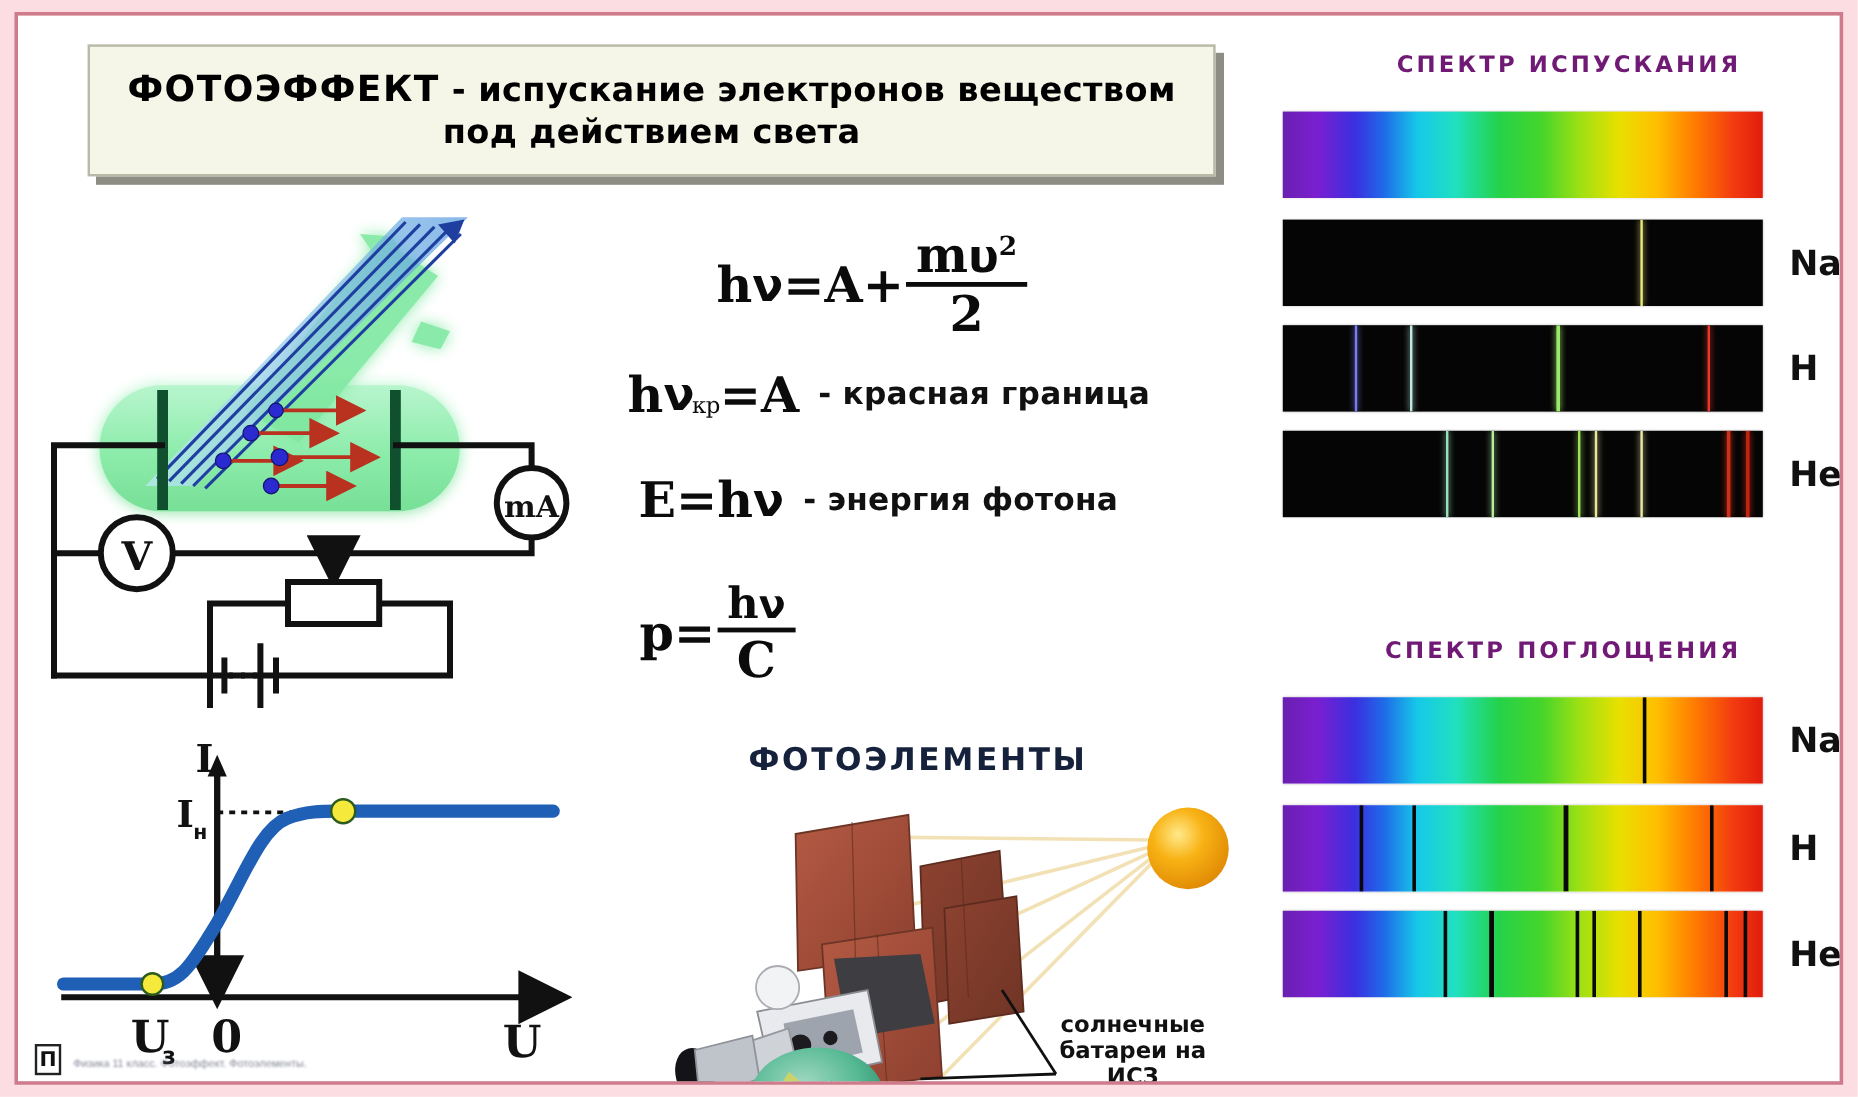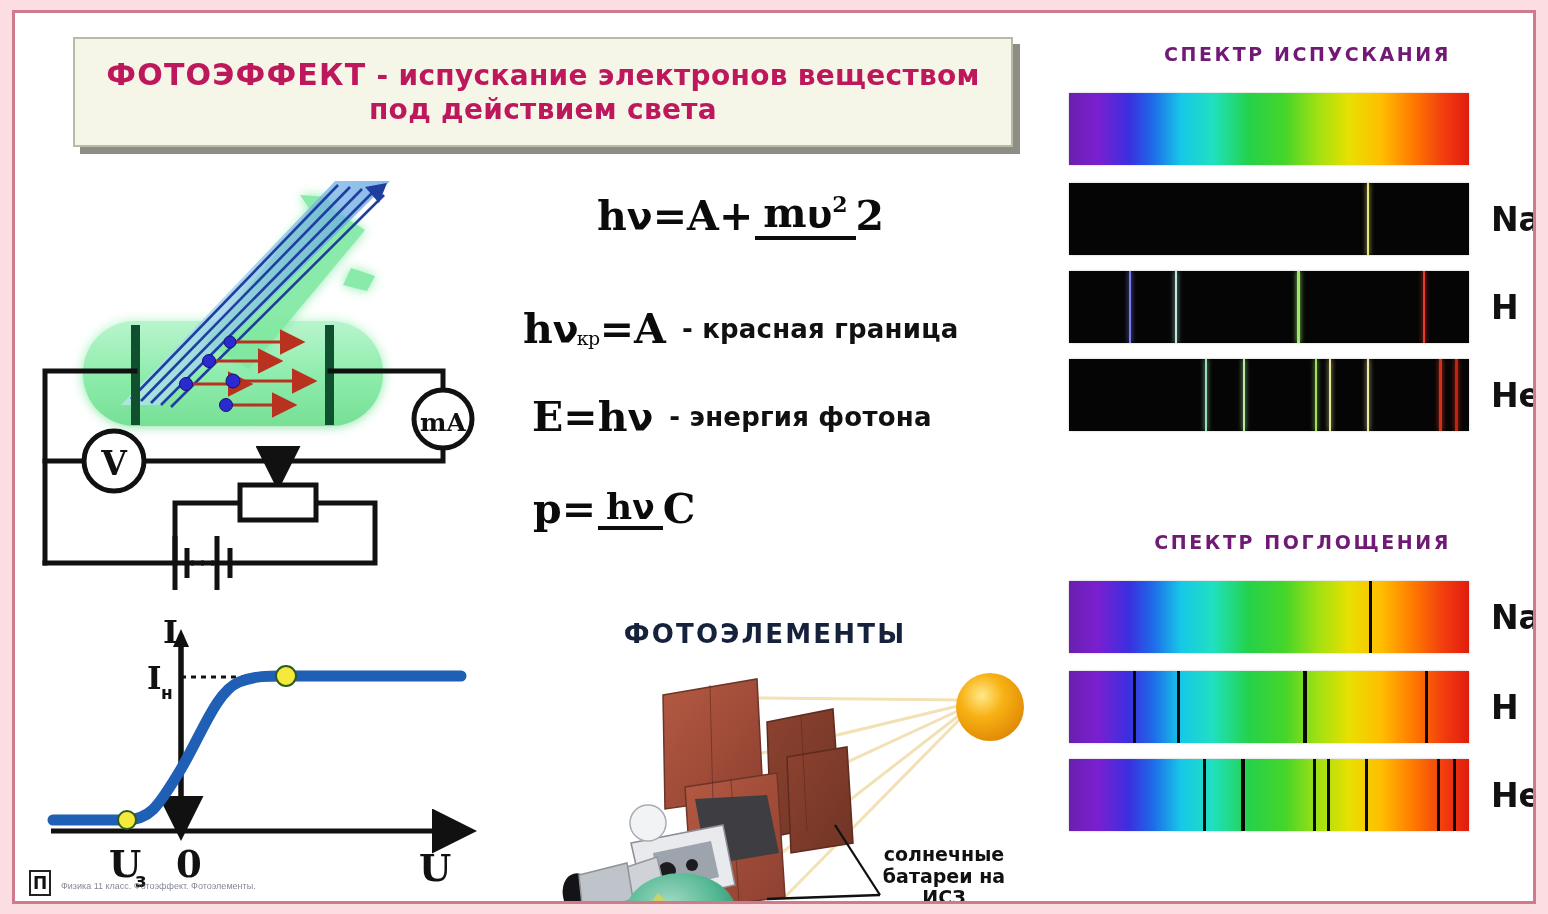--- a/index.html
+++ b/index.html
@@ -27,41 +27,41 @@
     border: 2px solid #b9b9a8;
     box-shadow: 7px 7px 0 #8d8d84;
     display: flex; align-items: center; justify-content: center;
     text-align: center;
   }
   #title-text {
     font-family: "DejaVu Sans", sans-serif;
     font-weight: bold;
     font-size: 28px;
     line-height: 1.22;
-    color: #be185d;
+    color: #000000;
     letter-spacing: .3px;
     padding: 0 14px;
   }
   #title-text .kw { font-size: 30px; letter-spacing: 1.2px; }
 
   
   #circuit { left: 20px; top: 160px; width: 470px; height: 430px; }
 
   
   #graph { left: 16px; top: 596px; width: 470px; height: 290px; }
 
   
   #formulas { left: 494px; top: 165px; width: 520px; height: 400px; }
   .frow { position: absolute; display: flex; align-items: center;
           font-family: "DejaVu Serif", serif; color: #0b0b0b; }
   .fml { font-weight: bold; font-size: 41px; display:flex; align-items:center; }
   .fml .nu { font-family: "DejaVu Sans", sans-serif; font-weight: 600; font-size: 38px; }
   .fml .sub { font-size: 19px; font-weight: normal; align-self: flex-end;
               margin-bottom: 4px; margin-left: -2px; letter-spacing: -.5px; }
-  .frac { display: inline-flex; align-items: center;
+  .frac { display: inline-flex; flex-direction: column; align-items: center;
           margin: 0 2px; }
   .frac .num { border-bottom: 4px solid #0b0b0b; padding: 0 8px 0px 8px; line-height: 1.05; }
   .frac .den { padding-top: 2px; line-height: 1.05; }
   .sup { font-size: 22px; vertical-align: super; }
   .caption {
     font-family: "DejaVu Sans", sans-serif;
     font-weight: bold; font-size: 26px; color: #111; margin-left: 16px;
     letter-spacing: .2px; white-space: nowrap;
   }
 
@@ -85,21 +85,21 @@
     font-size: 19px; letter-spacing: 2.6px; color: #701a75;
     text-align: right; width: 400px;
   }
   .band-row { position: absolute; display: flex; align-items: center; }
   .band { position: relative; width: 400px; height: 72px; overflow: hidden;
           box-shadow: 0 0 2px rgba(0,0,0,.25); }
   .band.dark { background: #050505; }
   .band .line { position: absolute; top: 0; bottom: 0; }
   .band-label {
     font-family: "DejaVu Sans", sans-serif; font-weight: bold;
-    font-size: 33px; color: #111; margin-left: 22px; white-space: nowrap;
+    font-size: 29px; color: #111; margin-left: 22px; white-space: nowrap;
   }
   .rainbow {
     background: linear-gradient(to right,
       #6a1fb0 0%, #7a1fd0 7%, #3b2fe0 15%, #1f6ae8 21%,
       #16c8e8 28%, #20e0c0 36%, #24d24a 45%, #46d52a 54%,
       #9fe013 62%, #e8e000 70%, #ffbe00 78%, #ff7a00 86%,
       #f23a10 94%, #e01d0d 100%);
   }
   
   #credit-box {

